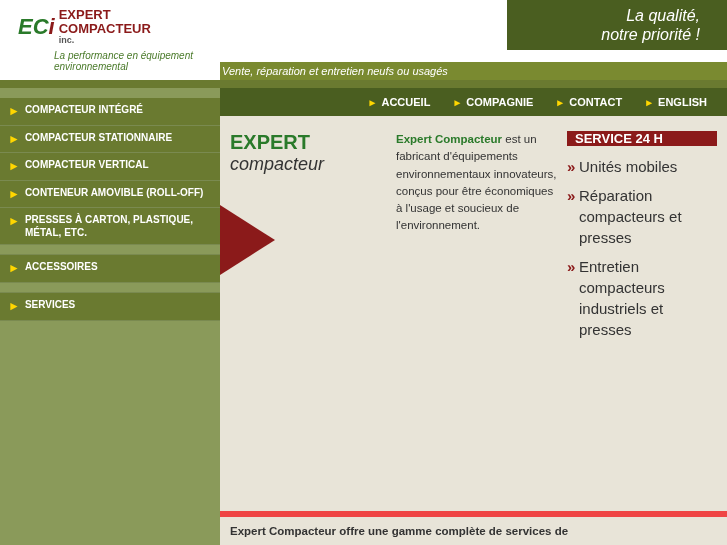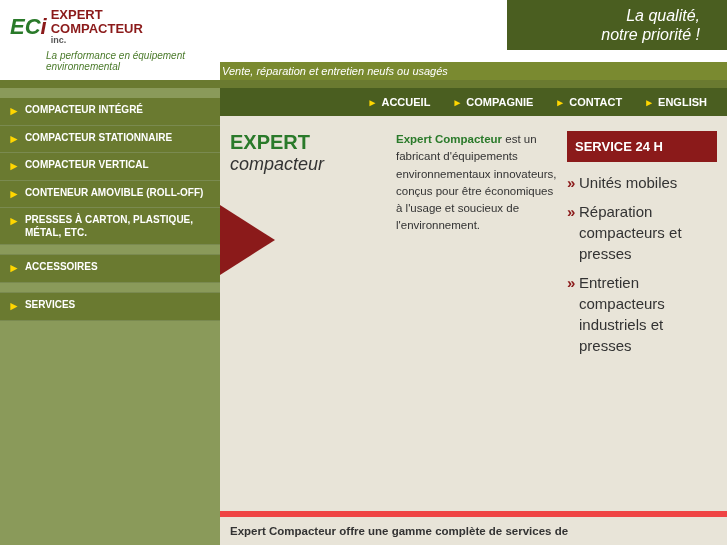--- a/index.html
+++ b/index.html
@@ -15,21 +15,21 @@
     
     .header {
       display: flex;
       width: 100%;
       height: 80px;
       background: #fff;
       position: relative;
     }
     .header-logo {
       width: 220px;
-      padding: 8px 10px;
+      padding: 8px 18px;
       display: flex;
       flex-direction: column;
       justify-content: center;
     }
     .logo-top {
       display: flex;
       align-items: center;
       margin-bottom: 4px;
     }
     .logo-eci {
@@ -190,21 +190,21 @@
     
     .service-block {
       width: 150px;
       flex-shrink: 0;
     }
     .service-header {
       background: #8b1a1a;
       color: #fff;
       font-size: 13px;
       font-weight: bold;
-      padding: 8px 8px;
+      padding: 0 8px;
       margin-bottom: 8px;
     }
     .service-list {
       list-style: none;
       padding: 0;
     }
     .service-list li {
       font-size: 15px;
       color: #333;
       padding: 2px 0 2px 12px;

